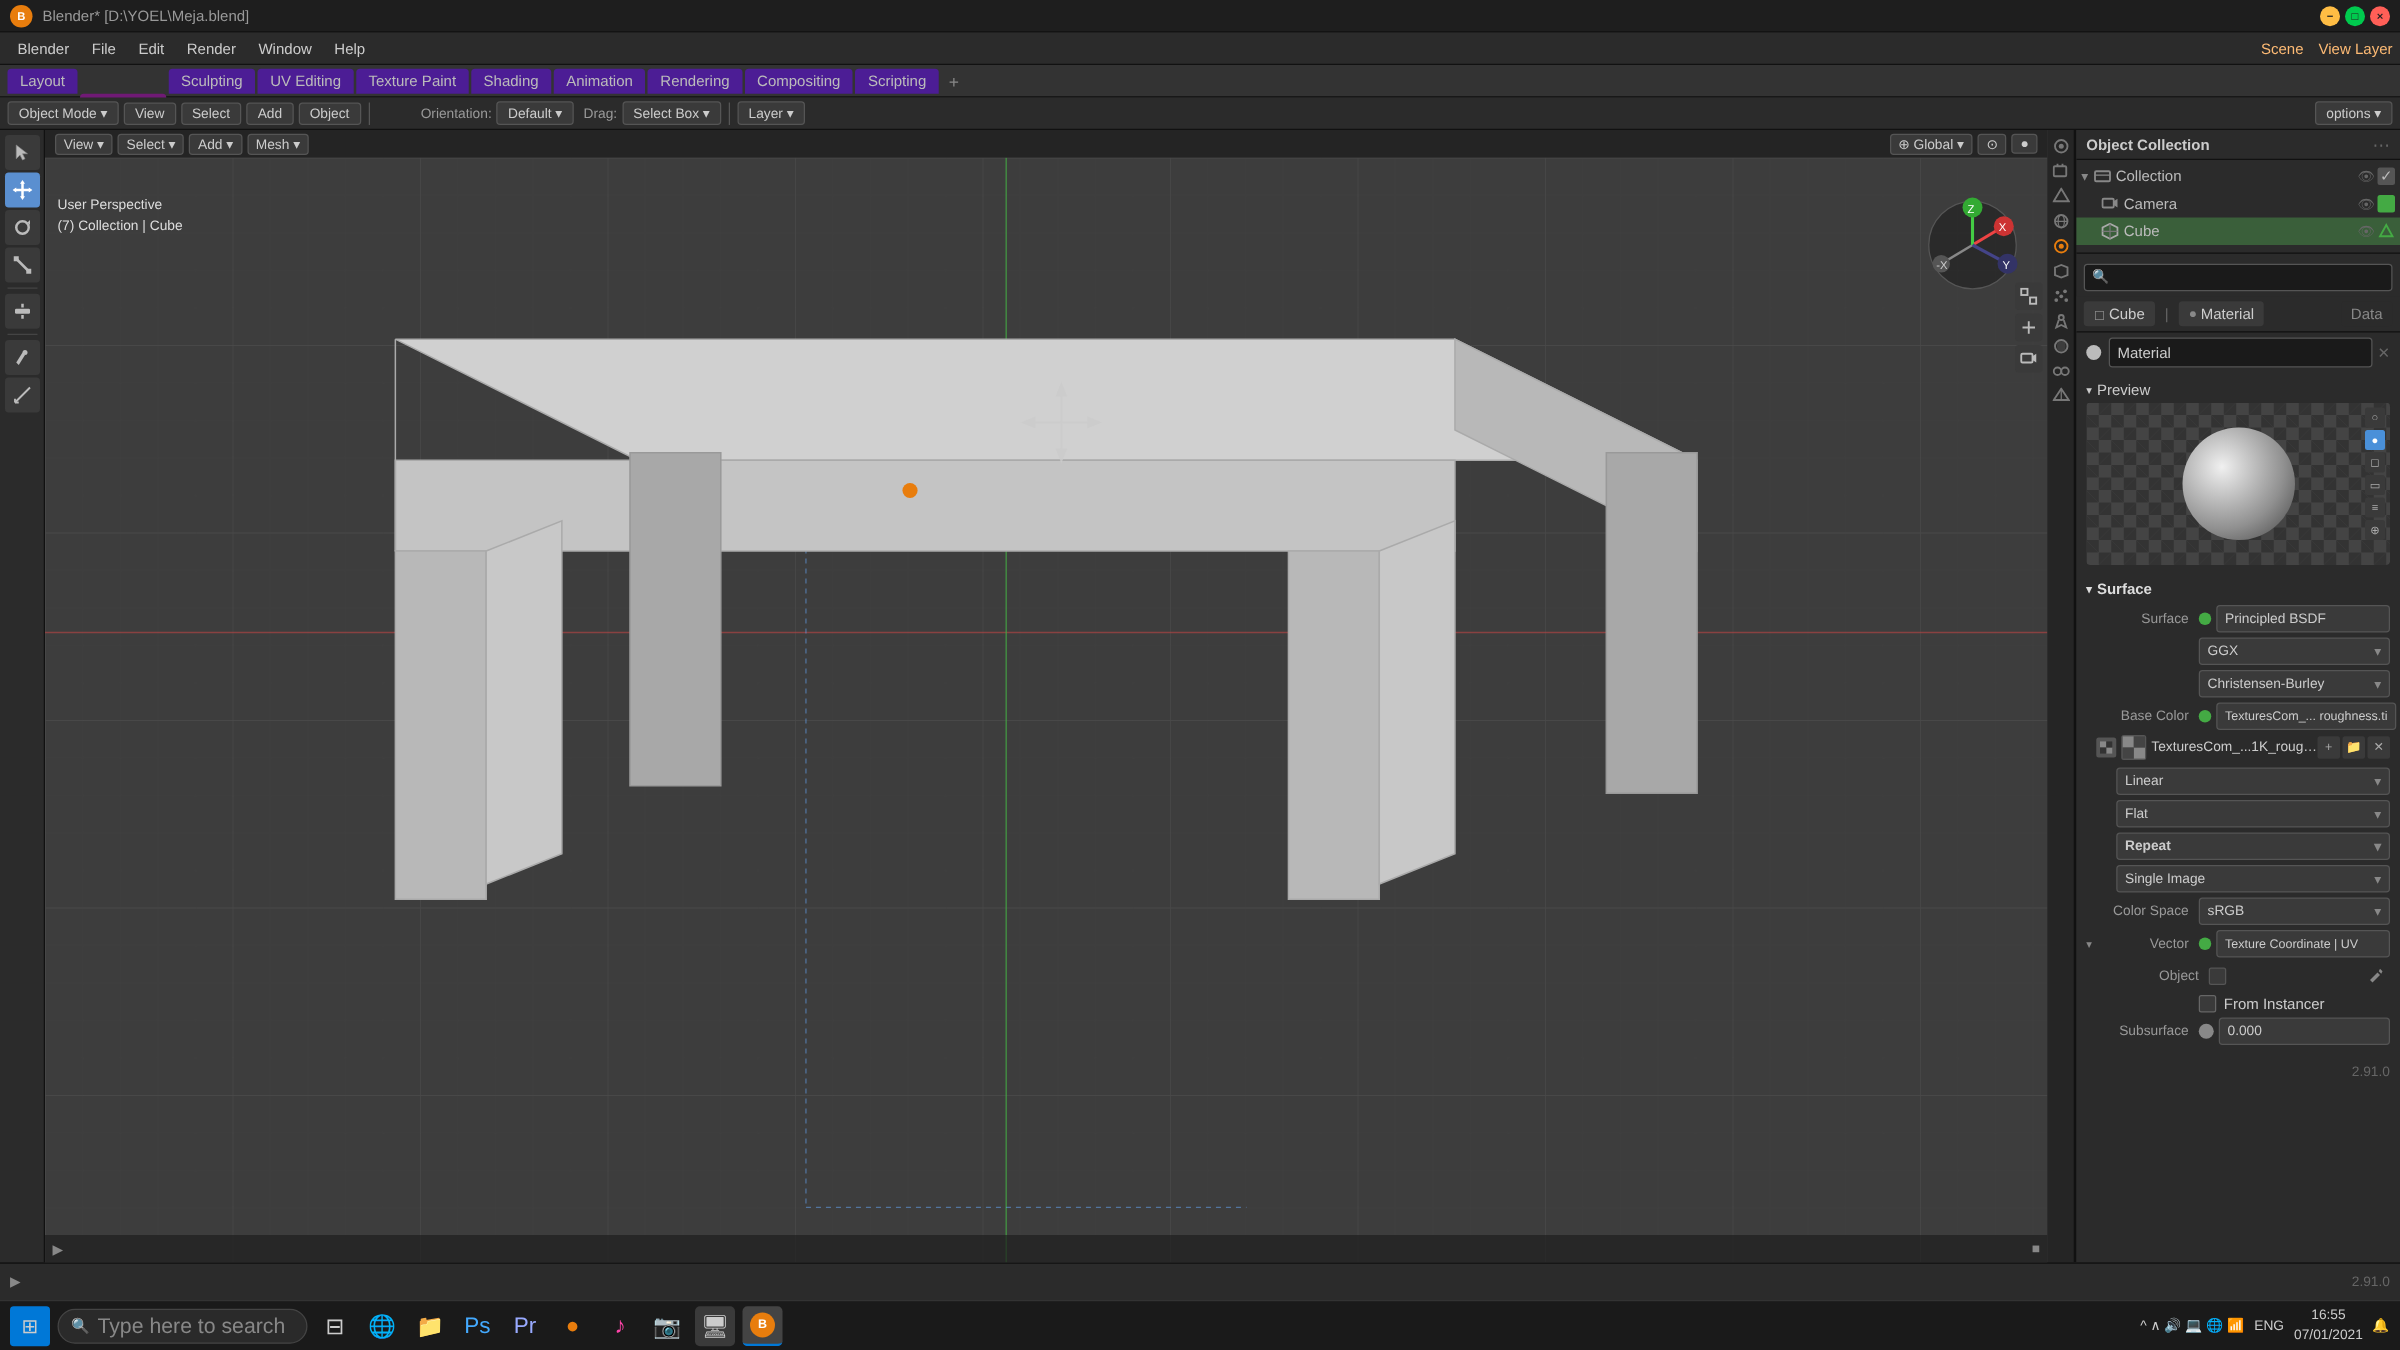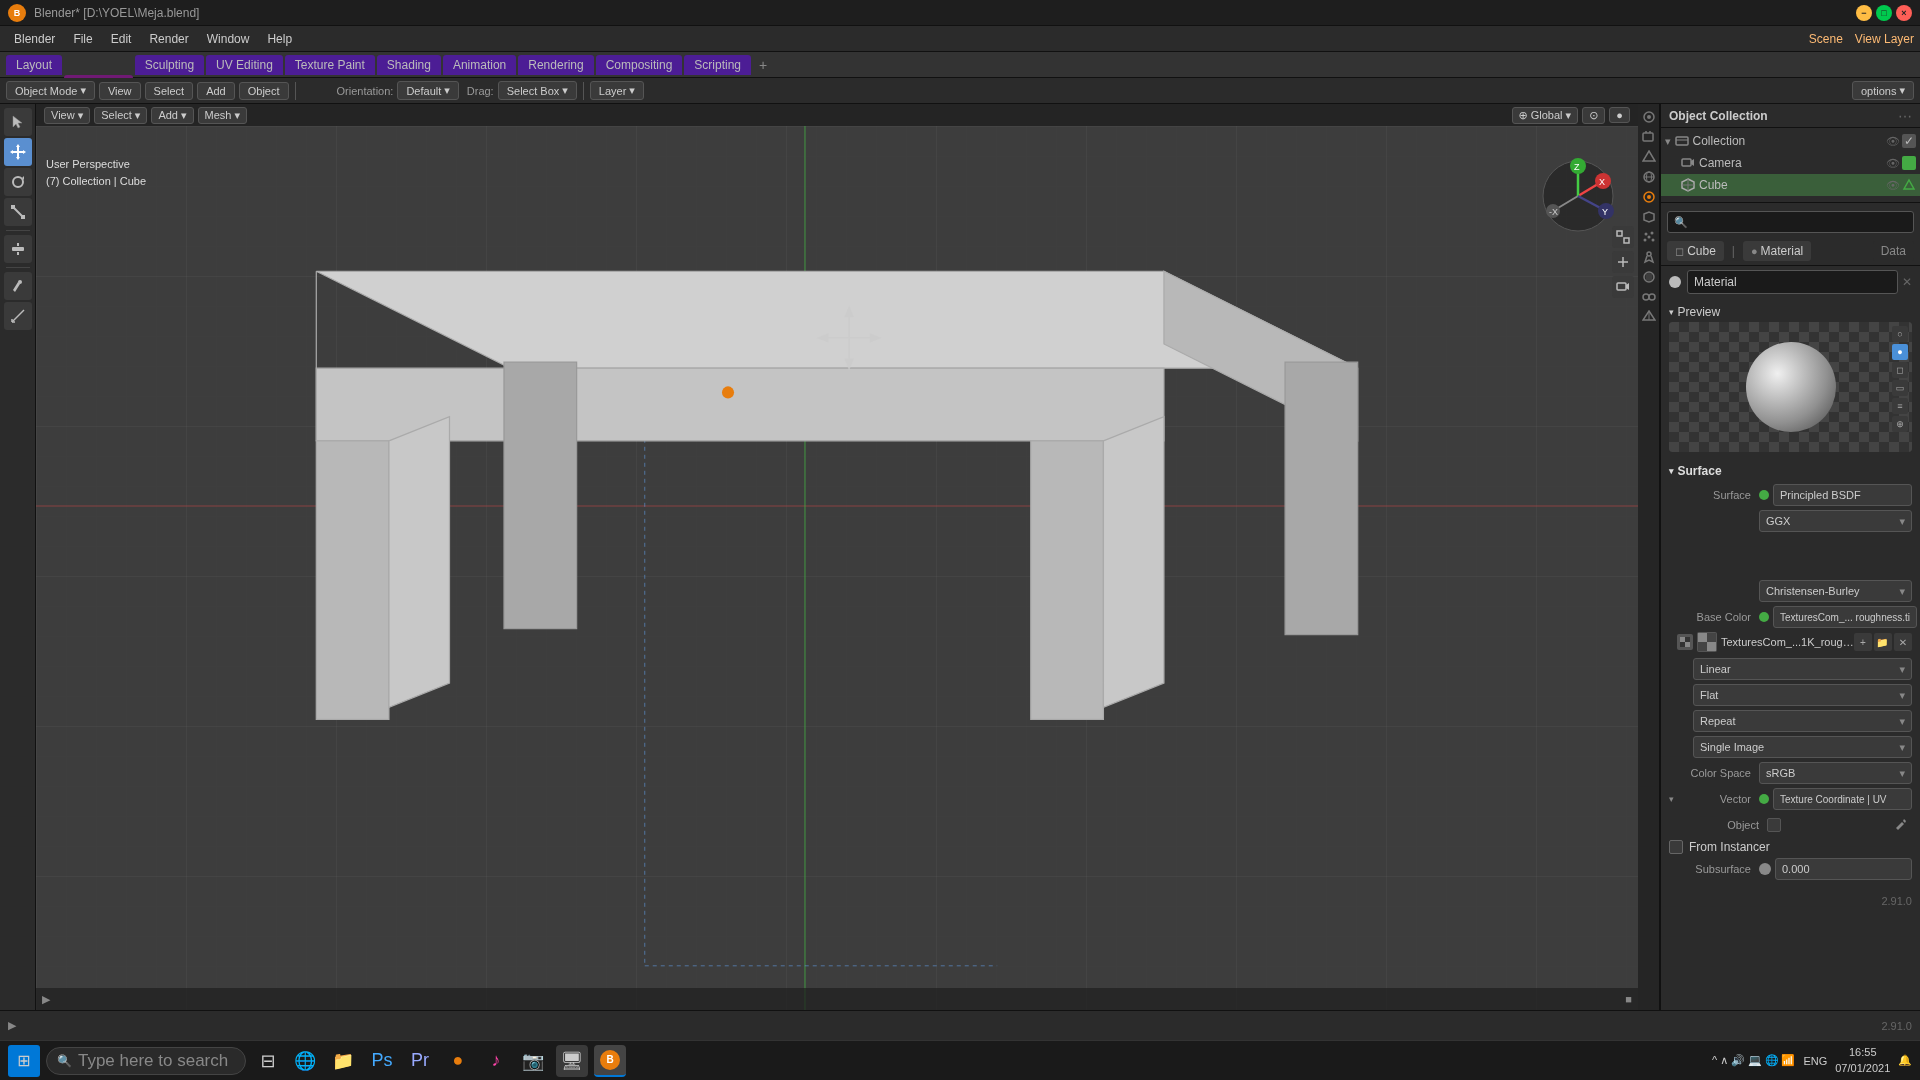--- a/index.html
+++ b/index.html
@@ -640,20 +640,21 @@
       font-size: 11px;
       color: #ccc;
       cursor: pointer;
     }
     .colorspace-value::after { content: '▾'; color: #888; }
 
     .from-instancer-row {
       display: flex;
       align-items: flex-end;
       padding: 2px 0;
+      margin-left: 90px;
     }
     .checkbox-item {
       width: 14px;
       height: 14px;
       border: 1px solid #666;
       border-radius: 2px;
       background: #3a3a3a;
       margin-right: 6px;
       flex-shrink: 0;
     }
@@ -1170,21 +1171,21 @@
               </div>
             </div>
           </div>
 
           <div class="prop-row" style="margin-left:90px;">
             <div class="prop-dropdown">
               <span>GGX</span>
             </div>
           </div>
 
-          <div class="prop-row" style="margin-left:90px;margin-top:44px;">
+          <div class="prop-row" style="margin-left:90px;">
             <div class="prop-dropdown">
               <span>Christensen-Burley</span>
             </div>
           </div>
 
           <div class="prop-row">
             <div class="prop-label">
               <span>Base Color</span>
             </div>
             <div class="prop-value">
@@ -1226,21 +1227,21 @@
             </div>
           </div>
 
           <div class="prop-row" style="margin-left:24px;">
             <div class="prop-dropdown" style="flex:1;">
               <span>Flat</span>
             </div>
           </div>
 
           <div class="prop-row" style="margin-left:24px;">
-            <div class="prop-dropdown" style="flex:1;">
+            <div class="prop-dropdown" style="flex:1;font-weight:bold;">
               <span>Repeat</span>
             </div>
           </div>
 
           <div class="prop-row" style="margin-left:24px;">
             <div class="prop-dropdown" style="flex:1;">
               <span>Single Image</span>
             </div>
           </div>
 

